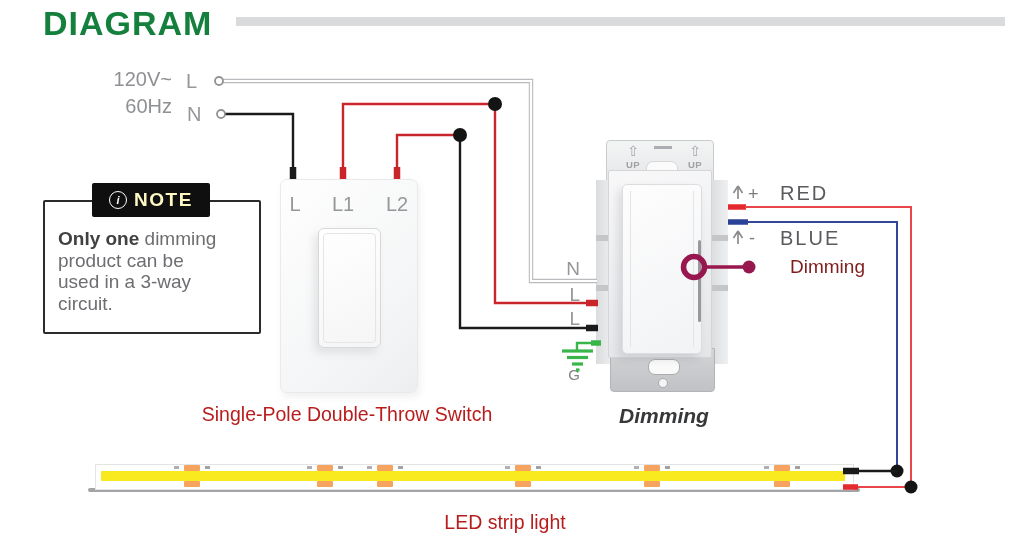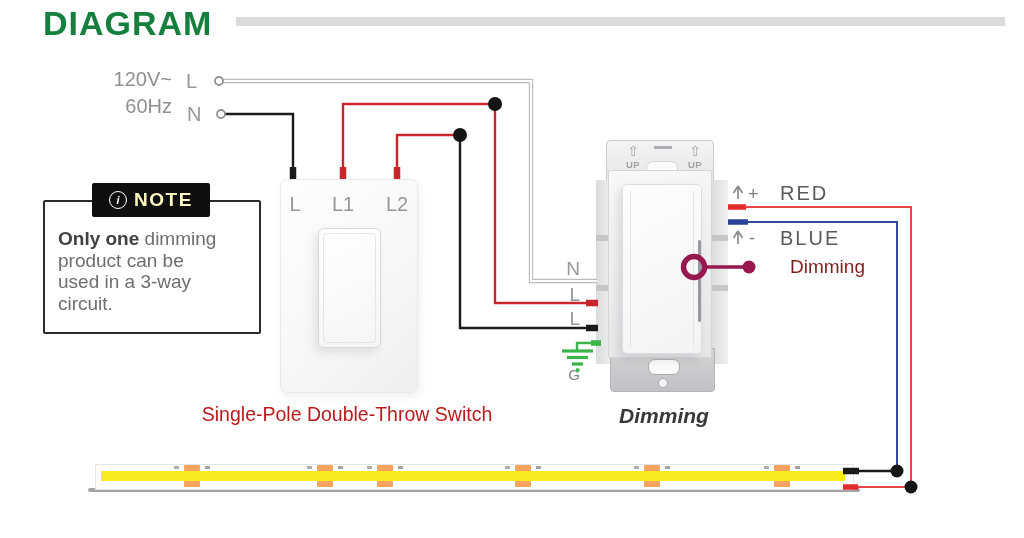--- a/index.html
+++ b/index.html
@@ -192,20 +192,21 @@
     <div class="abs pad pad-t" style="left:281px;"></div>
     <div class="abs pad pad-b" style="left:281px;"></div>
     <div class="abs pad pad-t" style="left:419px;"></div>
     <div class="abs pad pad-b" style="left:419px;"></div>
     <div class="abs pad pad-t" style="left:548px;"></div>
     <div class="abs pad pad-b" style="left:548px;"></div>
     <div class="abs pad pad-t" style="left:678px;"></div>
     <div class="abs pad pad-b" style="left:678px;"></div>
   </div>
   <div class="abs strip-shadow"></div>
+  <div class="abs caption" style="left:405px;top:511px;width:200px;">LED strip light</div>
 
   <svg class="abs wire-layer" width="1024" height="538" viewBox="0 0 1024 538">
 
     <path class="w-neutral-outer" d="M223 81 H531 V281 H597"></path>
     <path class="w-neutral-inner" d="M223 81 H531 V281 H597"></path>
 
     <path class="w-black" d="M225 114 H293 V172"></path>
     <path class="w-black-stub" d="M293 167 V179"></path>
 
     <path class="w-red" d="M343 170 V104 H495"></path>

